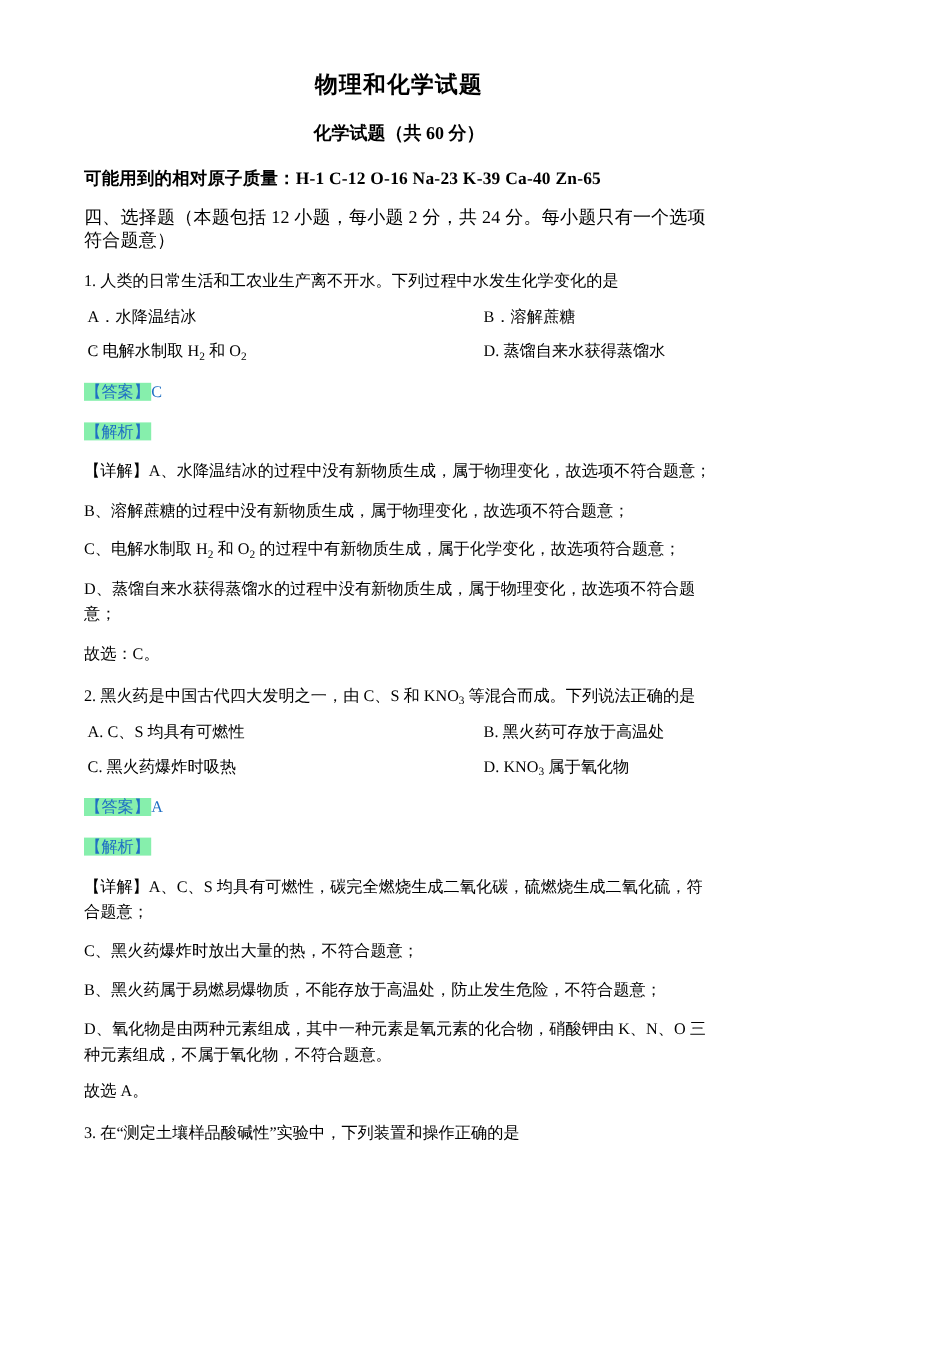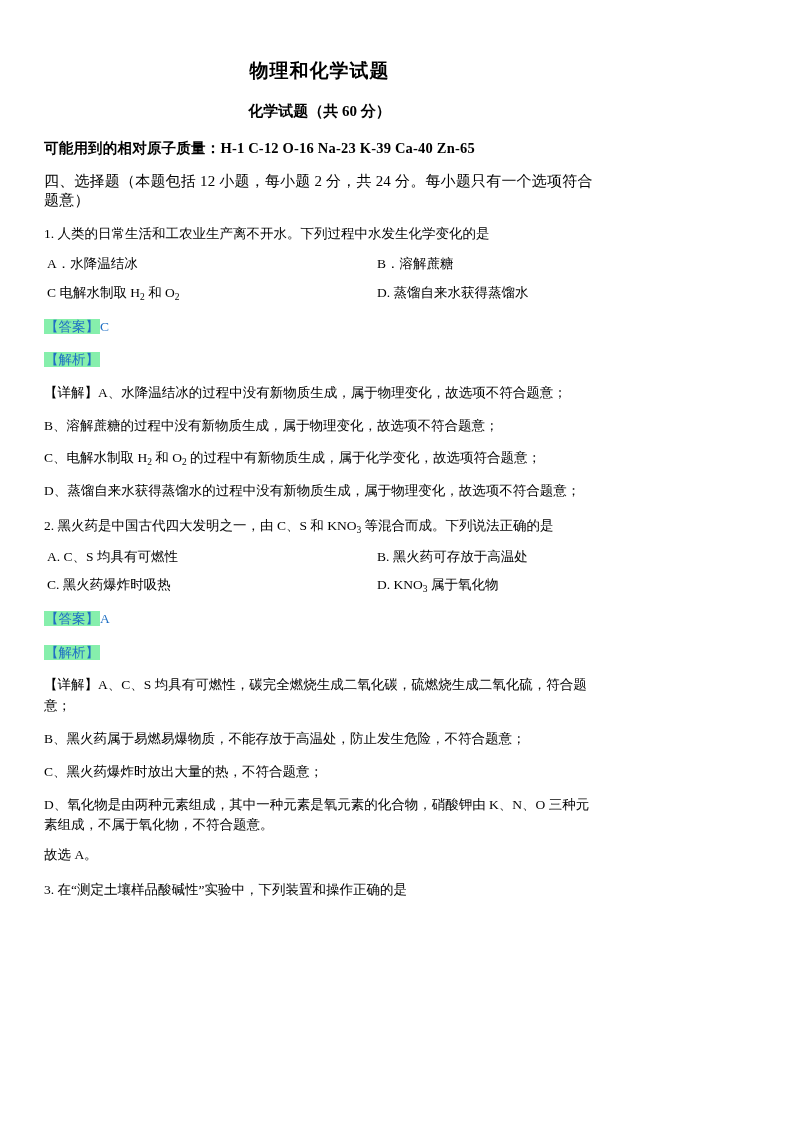--- a/index.html
+++ b/index.html
@@ -11,21 +11,21 @@
     height: 1122px;
     background: #ffffff;
     font-family: "Liberation Serif", serif;
     color: #000000;
   }
   .page {
     position: relative;
     width: 665px;
     height: 1122px;
     box-sizing: border-box;
-    padding: 52px 70px 40px 44px;
+    padding: 52px 70px 40px 70px;
   }
   .doc-title {
     text-align: center;
     font-size: 19px;
     font-weight: bold;
     letter-spacing: 1px;
     margin: 6px 0 0 0;
   }
   .doc-subtitle {
     text-align: center;
@@ -138,39 +138,40 @@
   <div class="dot-artifact"></div>
 
   <div class="tag-line"><span class="tag">【答案】</span><span class="ans-val">C</span></div>
 
   <div class="tag-line"><span class="tag">【解析】</span></div>
 
   <div class="expl-line">【详解】A、水降温结冰的过程中没有新物质生成，属于物理变化，故选项不符合题意；</div>
   <div class="expl-line">B、溶解蔗糖的过程中没有新物质生成，属于物理变化，故选项不符合题意；</div>
   <div class="expl-line">C、电解水制取 H<sub>2</sub> 和 O<sub>2</sub> 的过程中有新物质生成，属于化学变化，故选项符合题意；</div>
   <div class="expl-line">D、蒸馏自来水获得蒸馏水的过程中没有新物质生成，属于物理变化，故选项不符合题意；</div>
+  <div class="expl-line">故选：C。</div>
 
   <div class="q-stem"><span>2. 黑火药是中国古代四大发明之一，由 C、S 和 KNO</span><sub>3</sub><span> 等混合而成。下列说法正确的是</span></div>
 
   <div class="opts">
     <div class="opt-row">
       <div class="opt-a">A. C、S 均具有可燃性</div>
       <div class="opt-b">B. 黑火药可存放于高温处</div>
     </div>
     <div class="opt-row">
       <div class="opt-c">C. 黑火药爆炸时吸热</div>
       <div class="opt-d"><span>D. KNO</span><sub>3</sub><span> 属于氧化物</span></div>
     </div>
   </div>
 
   <div class="tag-line"><span class="tag">【答案】</span><span class="ans-val">A</span></div>
 
   <div class="tag-line"><span class="tag">【解析】</span></div>
 
   <div class="expl-line">【详解】A、C、S 均具有可燃性，碳完全燃烧生成二氧化碳，硫燃烧生成二氧化硫，符合题意；</div>
+  <div class="expl-line">C、黑火药爆炸时放出大量的热，不符合题意；</div>
   <div class="expl-line">B、黑火药属于易燃易爆物质，不能存放于高温处，防止发生危险，不符合题意；</div>
-  <div class="expl-line">C、黑火药爆炸时放出大量的热，不符合题意；</div>
   <div class="expl-line">D、氧化物是由两种元素组成，其中一种元素是氧元素的化合物，硝酸钾由 K、N、O 三种元素组成，不属于氧化物，不符合题意。</div>
   <div class="expl-line tight">故选 A。</div>
 
   <div class="q-stem">3. 在“测定土壤样品酸碱性”实验中，下列装置和操作正确的是</div>
 
 </div>
 
 </body></html>

